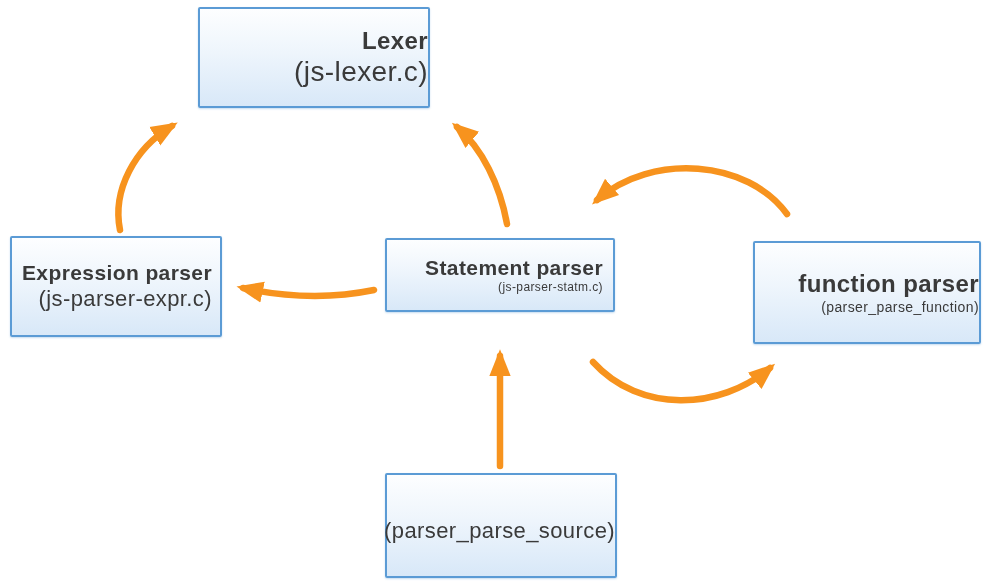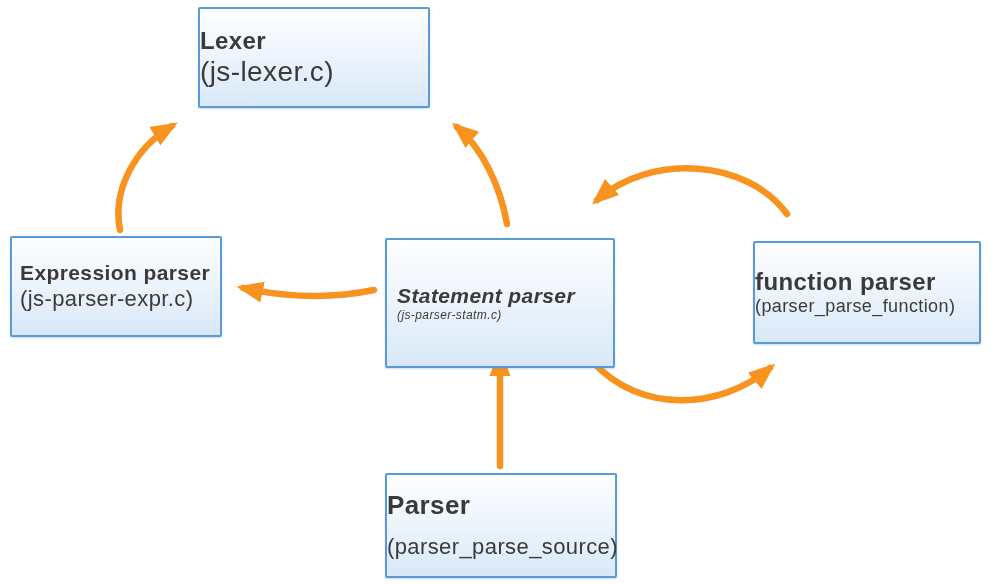--- a/index.html
+++ b/index.html
@@ -20,21 +20,21 @@
     width: 1005px;
     height: 584px;
     pointer-events: none;
   }
 
   .node {
     position: absolute;
     display: flex;
     flex-direction: column;
     justify-content: center;
-    align-items: flex-start;
+    align-items: flex-end;
     text-align: center;
     background: linear-gradient(to bottom, #fdfeff 0%, #eef5fc 45%, #d8e8f8 100%);
     border: 2px solid #5b9bd5;
     border-radius: 2px;
     box-shadow: 0 1px 2px rgba(91, 155, 213, 0.35);
     color: #3a3a3a;
     letter-spacing: 0.4px;
     line-height: 1.22;
   }
 
@@ -42,27 +42,27 @@
   .node .subtitle { font-weight: normal; }
 
   .node-lexer              { left: 198px; top: 7px;   width: 232px; height: 101px; }
   .node-lexer .title       { font-size: 24px; }
   .node-lexer .subtitle    { font-size: 28px; }
 
   .node-expression-parser           { left: 10px;  top: 236px; width: 212px; height: 101px; padding: 16px 8px; }
   .node-expression-parser .title    { font-size: 21px; }
   .node-expression-parser .subtitle { font-size: 22px; }
 
-  .node-statement-parser           { left: 385px; top: 238px; width: 230px; height: 130px; padding: 3px 10px; font-style: italic; }
+  .node-statement-parser           { left: 385px; top: 238px; width: 230px; height: 74px; padding: 3px 10px; }
   .node-statement-parser .title    { font-size: 21px; }
   .node-statement-parser .subtitle { font-size: 12px; }
 
   .node-function-parser           { left: 753px; top: 241px; width: 228px; height: 103px; }
   .node-function-parser .title    { font-size: 24px; }
-  .node-function-parser .subtitle { font-size: 18px; }
+  .node-function-parser .subtitle { font-size: 14px; }
 
   .node-parser           { left: 385px; top: 473px; width: 232px; height: 105px; }
   .node-parser .title    { font-size: 26px; }
   .node-parser .subtitle { font-size: 22px; margin-top: 12px; }
 
   
   .node .title, .node .subtitle { display: block; }
 </style>
 </head>
 <body>
@@ -105,17 +105,16 @@
     <span class="title">Statement parser</span>
     <span class="subtitle">(js-parser-statm.c)</span>
   </div>
 
   <div class="node node-function-parser">
     <span class="title">function parser</span>
     <span class="subtitle">(parser_parse_function)</span>
   </div>
 
   <div class="node node-parser">
-    <span class="title">Parser</span>
     <span class="subtitle">(parser_parse_source)</span>
   </div>
 
 </div>
 
 </body></html>

